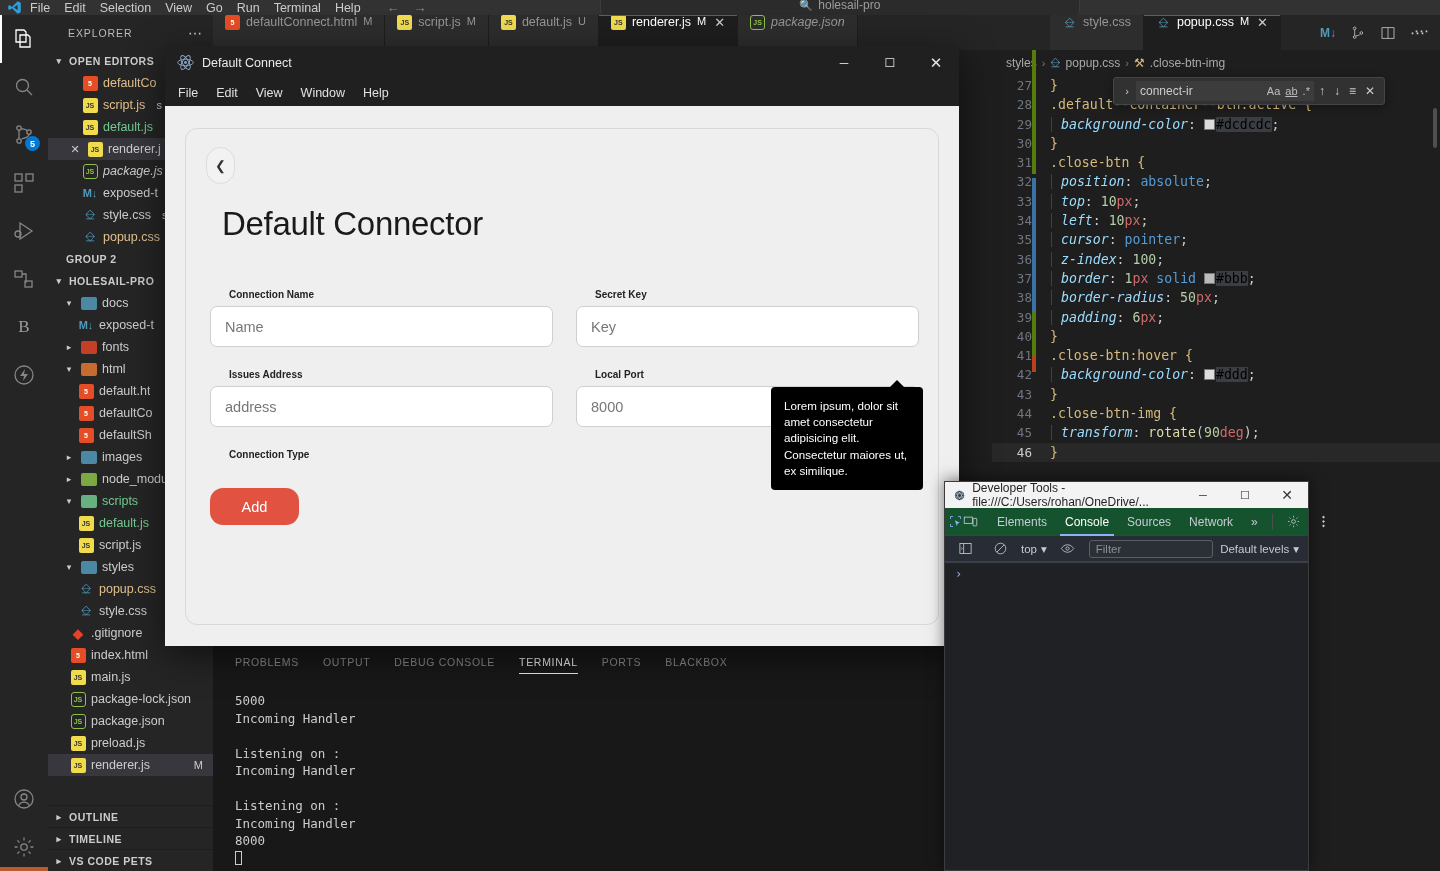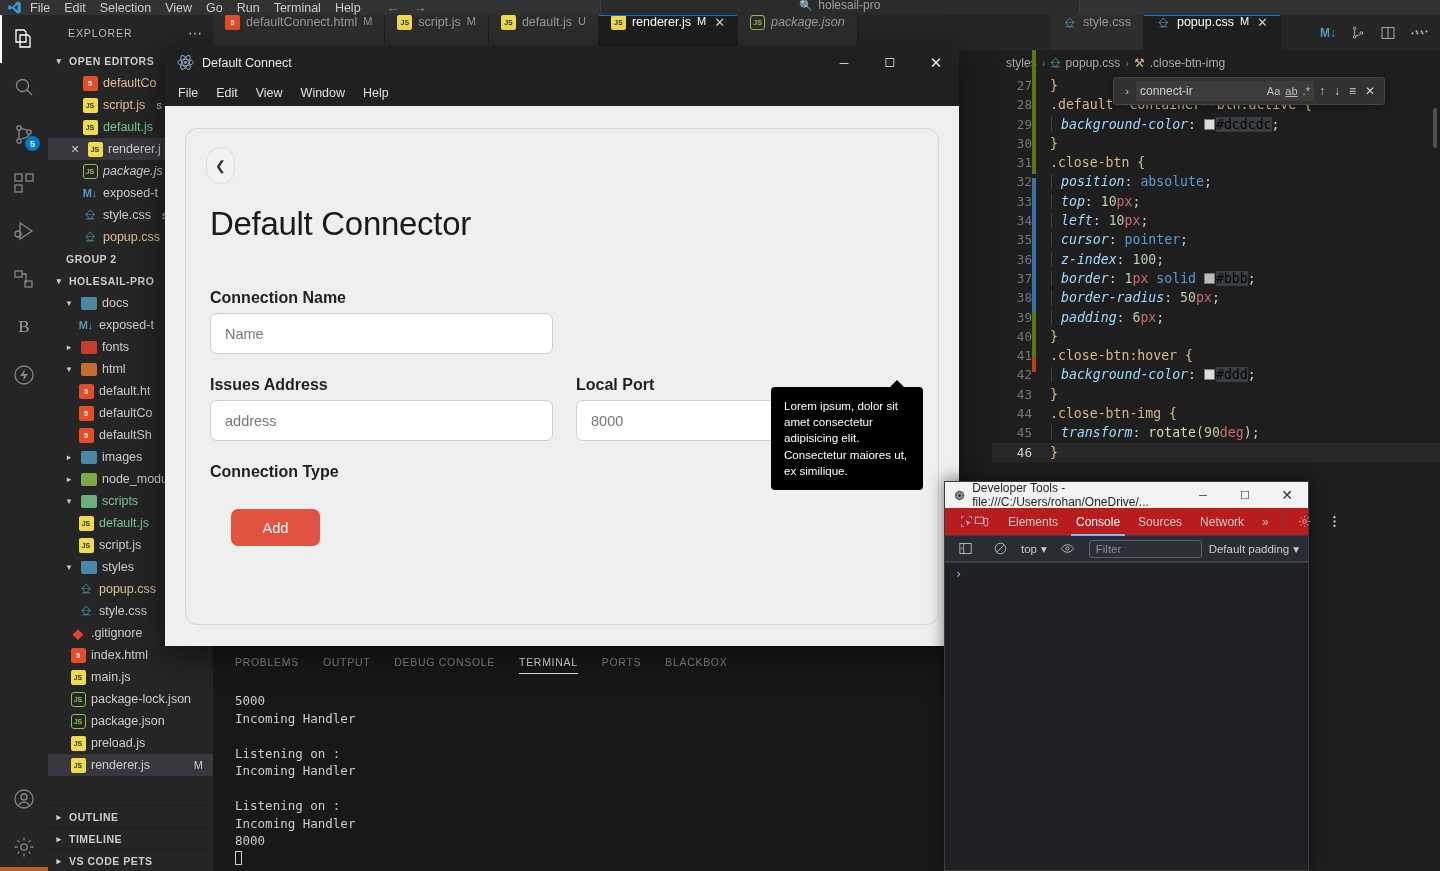--- a/index.html
+++ b/index.html
@@ -206,36 +206,36 @@
     position:relative; width:754px; height:497px; background:#efefef;
     border:1px solid #d8d8d8; border-radius:12px; padding:22px 24px;
   }
   .backbtn {
     position:absolute; left:20px; top:18px; width:29px; height:37px;
     border:1px solid #dcdcdc; border-radius:16px; background:#f2f2f2;
     display:flex; align-items:center; justify-content:center;
     color:#333; font-size:13px;
   }
   .card h1 {
-    position:absolute; left:24px; top:76px; font-size:33px; font-weight:400;
+    position:absolute; left:36px; top:76px; font-size:33px; font-weight:400;
     color:#1a1a1a; letter-spacing:-0.3px;text-align:right;
   }
   .form { position:absolute; left:24px; top:160px; width:710px; }
   .frow { display:flex; gap:23px; margin-bottom:22px; }
   .fgrp { width:343px; }
-  .fgrp .lbl { font-size:16px; font-weight:bold; color:#222; margin-bottom:6px; display:block; }
+  .fgrp .lbl { font-size:10px; font-weight:bold; color:#222; margin-bottom:6px; display:block;margin-left:19px; }
   .fgrp .inp {
     width:100%; height:41px; background:#fff; border:1px solid #cfcfcf; border-radius:7px;
     display:flex; align-items:center; padding:0 14px; font-size:14.5px; color:#777;
   }
   .fgrp.small { width:142px; }
   .fgrp .inp.disabled { background:#e0e0e0; border-color:#cfcfcf; color:#707070; }
   .addbtn {
-    margin-top:4px; width:89px; height:37px; background:#e15241; border:none; border-radius:7px;
-    color:#fff; font-size:14.5px; display:flex; align-items:center; justify-content:center;margin-left:21px;
+    margin-top:4px; width:89px; height:37px; background:#e15241; border:none; border-radius:13px;
+    color:#fff; font-size:14.5px; display:flex; align-items:center; justify-content:center;
   }
   .tooltip {
     position:absolute; left:585px; top:258px; width:152px; background:#000; color:#fff;
     border-radius:4px; padding:11px 13px; font-size:11.6px; line-height:16.2px;
   }
   .tooltip::after {
     content:""; position:absolute; top:-7px; right:18px;
     border-left:8px solid transparent; border-right:8px solid transparent;
     border-bottom:8px solid #000;
   }
@@ -249,21 +249,21 @@
   .dt-title {
     height:26px; background:#f3f3f3; display:flex; align-items:center; padding-left:9px;
     color:#1f1f1f; font-size:12px; gap:7px;
   }
   .dt-title .dtico { width:15px; height:15px; }
   .dt-wbtns { margin-left:auto; display:flex; }
   .dt-wbtn { width:42px; height:26px; display:flex; align-items:center; justify-content:center;
              color:#333; font-size:11px; }
   .dt-wbtn.close { font-size:14px; }
   .dt-tabs {
-    height:28px; background:#b91c1c; display:flex; align-items:center; gap:0; padding-left:14px;
+    height:28px; background:#14532d; display:flex; align-items:center; gap:0; padding-left:3px;
     border-bottom:1px solid #3b3f46;
   }
   .dt-icobtn { width:28px; height:28px; display:flex; align-items:center; justify-content:center; color:#c9d1d9; }
   .dt-icobtn svg { width:15px; height:15px; fill:none; stroke:currentColor; stroke-width:1.3; }
   .dt-icobtn.on { color:#8ab4f8; }
   .dt-sepv { width:1px; height:16px; background:#4a4f57; margin:0 5px; }
   .dt-tab { padding:0 9px; height:28px; display:flex; align-items:center; color:#c5cbd4; font-size:12px; position:relative; }
   .dt-tab.active { color:#ffffff; }
   .dt-tab.active::after { content:""; position:absolute; bottom:0; left:4px; right:4px; height:2px; background:#8ab4f8; }
   .dt-right { margin-left:auto; display:flex; align-items:center; gap:2px; padding-right:4px; }
@@ -771,20 +771,24 @@
     <div class="card">
       <div class="backbtn">
         <span>❮</span>
       </div>
       <h1>Default Connector</h1>
       <div class="form">
         <div class="frow">
           <div class="fgrp">
             <span class="lbl">Connection Name</span>
             <div class="inp">Name</div>
+          </div>
+          <div class="fgrp">
+            <span class="lbl">Secret Key</span>
+            <div class="inp">Key</div>
           </div>
         </div>
         <div class="frow">
           <div class="fgrp">
             <span class="lbl">Issues Address</span>
             <div class="inp">address</div>
           </div>
           <div class="fgrp">
             <span class="lbl">Local Port</span>
             <div class="inp">8000</div>
@@ -872,20 +876,20 @@
           <span>▾</span>
         </span>
     <div class="dt-icobtn">
       <svg viewBox="0 0 24 24">
             <path d="M2 12s4-6 10-6 10 6 10 6-4 6-10 6-10-6-10-6z"></path>
             <circle cx="12" cy="12" r="2.6"></circle>
           </svg>
     </div>
     <div class="dt-filter">Filter</div>
     <span class="dt-levels">
-          <span>Default padding</span>
+          <span>Default levels</span>
           <span>▾</span>
         </span>
   </div>
   <div class="dt-console dt-console-line">›</div>
 </div>
 
 </div>
 
 </body></html>

